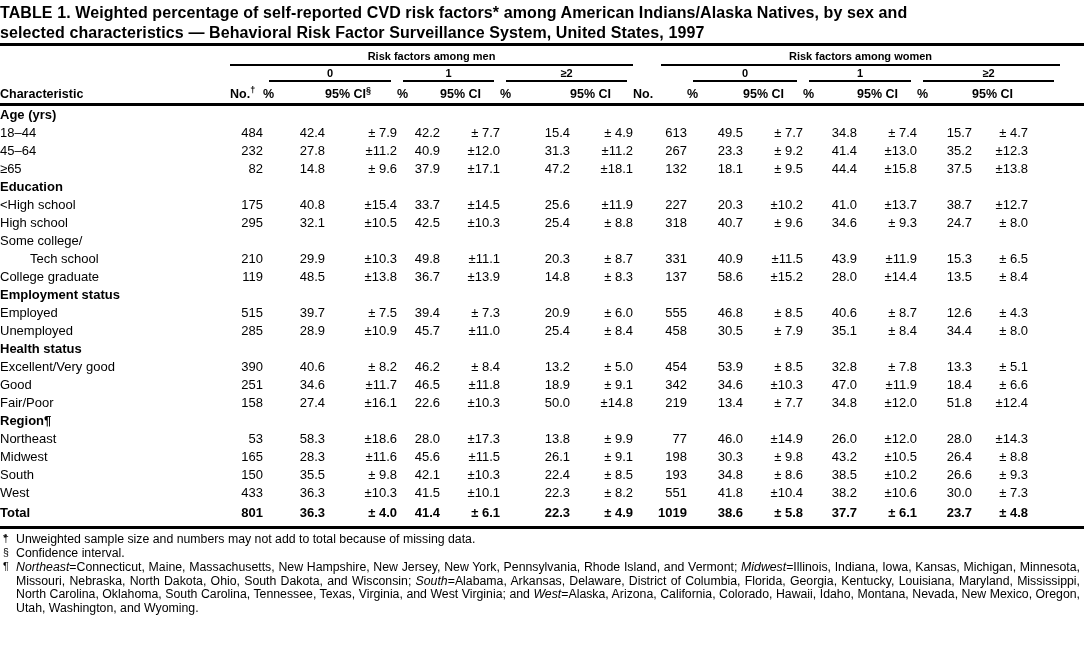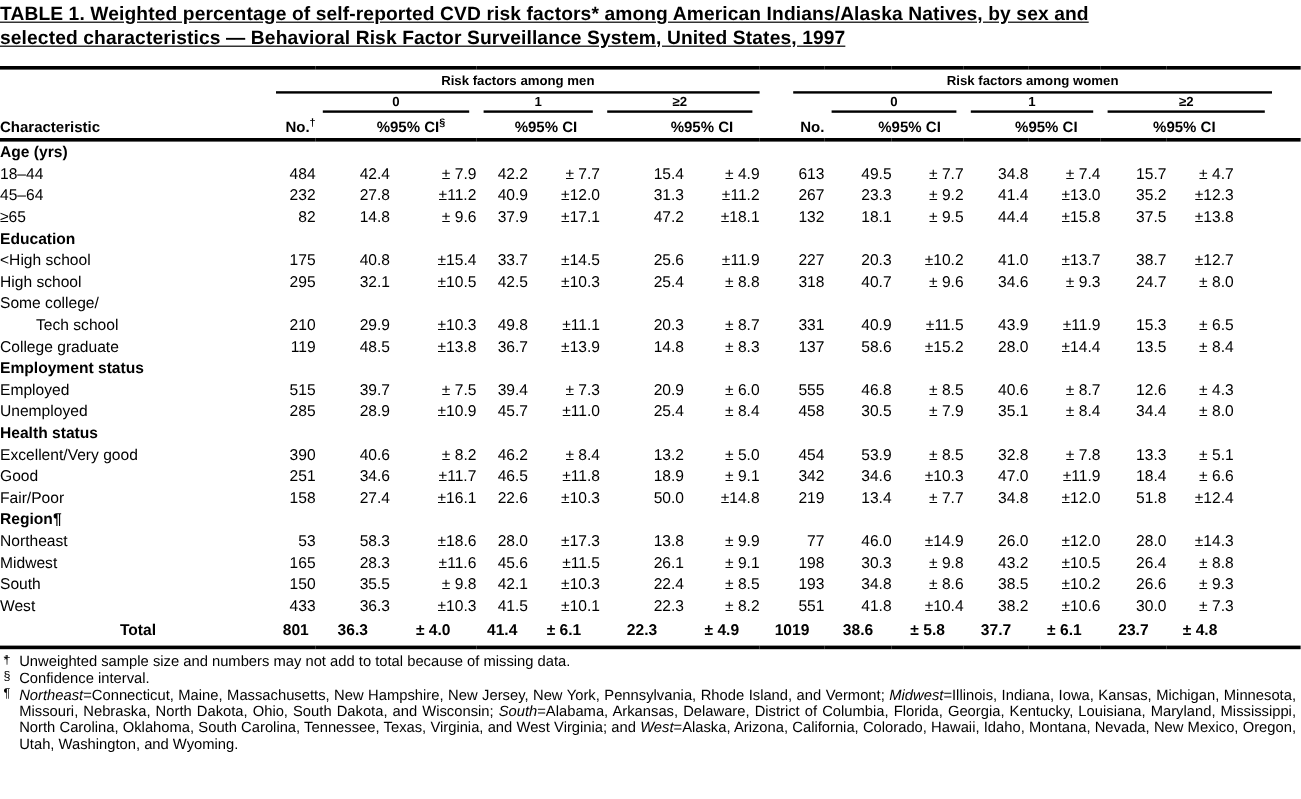--- a/index.html
+++ b/index.html
@@ -1,40 +1,40 @@
 <!DOCTYPE html>
 <html><head>
 <meta charset="utf-8">
 <style>
   html,body{margin:0;padding:0;background:#ffffff;color:#000000;}
   body{width:1084px;font-family:"Liberation Sans",sans-serif;-webkit-font-smoothing:antialiased;}
   .page{width:1084px;box-sizing:border-box;}
-  .title{font-weight:bold;font-size:16px;line-height:20px;letter-spacing:.1px;padding:3px 2px 12px 0;text-decoration:underline;}
+  .title{font-weight:bold;font-size:16px;line-height:20px;letter-spacing:.1px;padding:3px 2px 0 0;}
   table.t{border-collapse:collapse;table-layout:fixed;width:1084px;border-top:3px solid #000;}
   table.t th, table.t td{padding:0;margin:0;}
   thead th{font-weight:bold;font-size:11px;}
   .group-inner{border-bottom:2.5px solid #000;text-align:center;line-height:16px;padding-top:2px;}
   .women .group-inner{margin-left:28px;margin-right:24px;}
   .sub-inner{border-bottom:2px solid #000;text-align:center;line-height:14px;margin:0 6px;}
   .sub-last .sub-inner{margin-right:30px;}
-  .colh{text-align:right;font-size:12.5px;line-height:17px;vertical-align:bottom;padding-bottom:1px;}
+  .colh{text-align:left;font-size:12.5px;line-height:17px;vertical-align:bottom;padding-bottom:1px;}
   .colh.ch-left{text-align:left;}
   .colh.ch-ci{text-align:left;}
   .colh sup{font-size:9px;}
   th.lastci{padding-right:27px;}
   thead tr.hdr3 th{border-bottom:3.5px solid #000;}
   tbody td{font-size:13px;line-height:18px;vertical-align:bottom;}
   td.num,td.ci{text-align:right;font-variant-numeric:tabular-nums;}
   td.ci{white-space:pre;}
   tbody td:last-child{padding-right:56px;}
   td.seclab{font-weight:bold;padding-top:7px;}
   .ind1{padding-left:20px;}
   .ind2{padding-left:38px;}
   .lab2{padding-left:30px;}
-  tr.totalrow td{font-weight:bold;border-bottom:3.5px solid #000;padding-top:2px;padding-bottom:4px;text-align:center;}
+  tr.totalrow td{font-weight:bold;border-bottom:3.5px solid #000;padding-top:2px;padding-bottom:4px;}
   .footnotes{padding:4px 4px 2px 2px;font-size:12.3px;line-height:13.8px;}
   .fn{position:relative;padding-left:14px;}
   .fn .mk{position:absolute;left:1px;top:-1px;font-size:10.5px;}
   .fn.justify{text-align:justify;}
   .fn i{font-family:"Liberation Sans",sans-serif;}
 </style>
 </head>
 <body>
 
 <div class="page">

